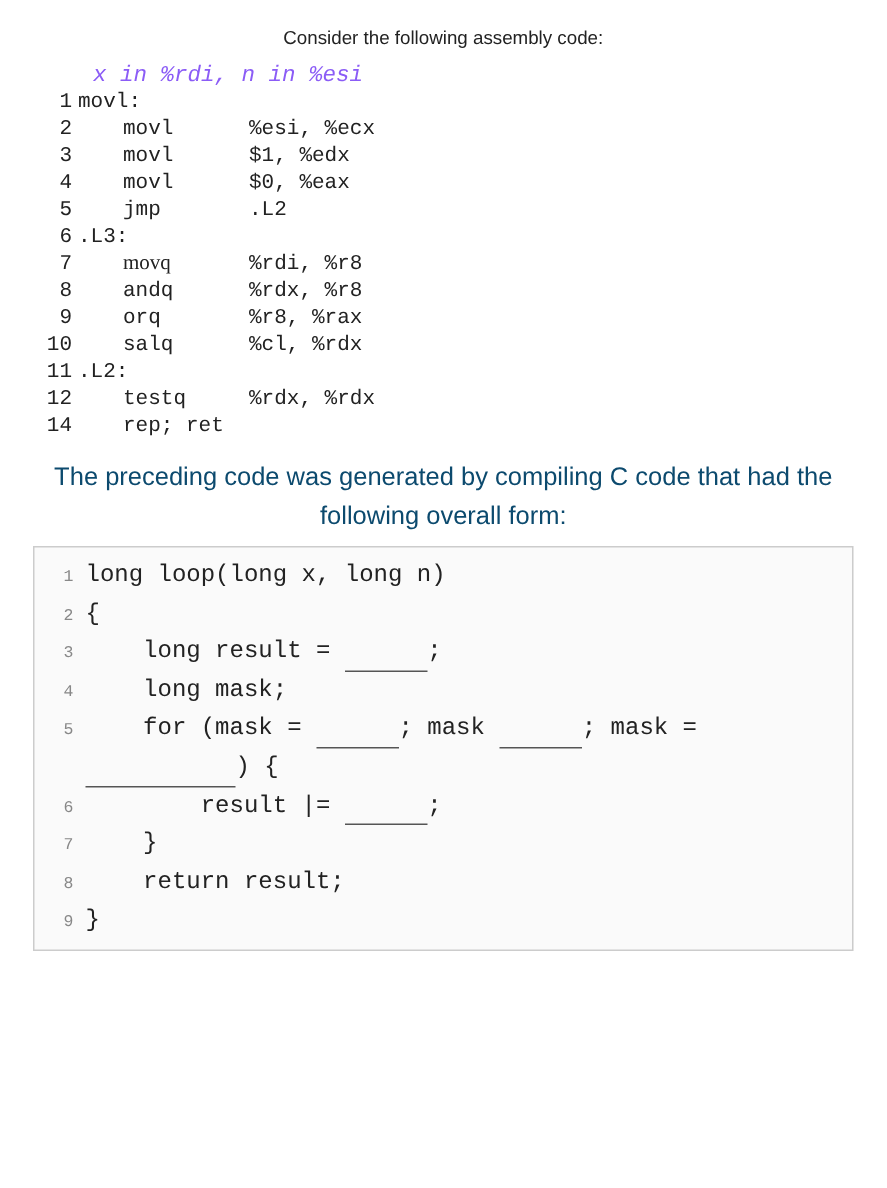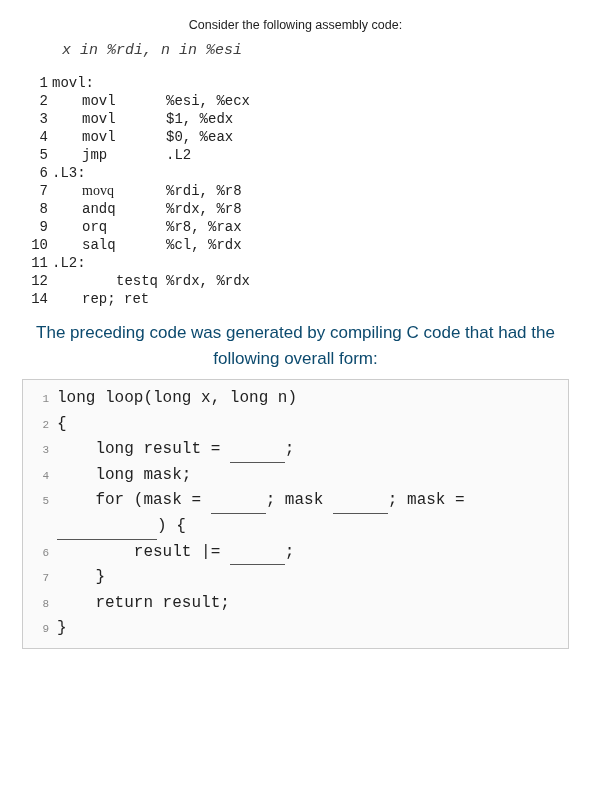--- a/index.html
+++ b/index.html
@@ -22,24 +22,24 @@
       font-family: 'Courier New', monospace;
       font-style: italic;
       color: #1a6bb5;
       font-size: 15px;
       margin-left: 40px;
       margin-bottom: 2px;
     }
     .func-sig2 {
       font-family: 'Courier New', monospace;
       font-style: italic;
-      color: #404040;
+      color: #8b5cf6;
       font-size: 15px;
       margin-left: 40px;
-      margin-bottom: 15px;
+      margin-bottom: 0;
     }
     .asm-table {
       width: 100%;
       border-collapse: collapse;
       margin-bottom: 12px;
     }
     .asm-table td {
       padding: 1px 4px;
       font-family: 'Courier New', monospace;
       font-size: 14px;
@@ -161,21 +161,21 @@
         <td style="padding-left: 30px; width: 110px;">salq</td>
         <td>%cl, %rdx</td>
       </tr>
       <tr>
         <td class="line-num">11</td>
         <td style="padding-left: 0px; width: 110px;">.L2:</td>
         <td></td>
       </tr>
       <tr>
         <td class="line-num">12</td>
-        <td style="padding-left: 30px; width: 110px; text-align: right;">testq</td>
+        <td style="padding-left: 30px; width: 110px;">testq</td>
         <td>%rdx, %rdx</td>
       </tr>
       <tr>
         <td class="line-num">14</td>
         <td style="padding-left: 30px; width: 110px;">rep; ret</td>
         <td></td>
       </tr>
     </tbody>
 </table>
 

